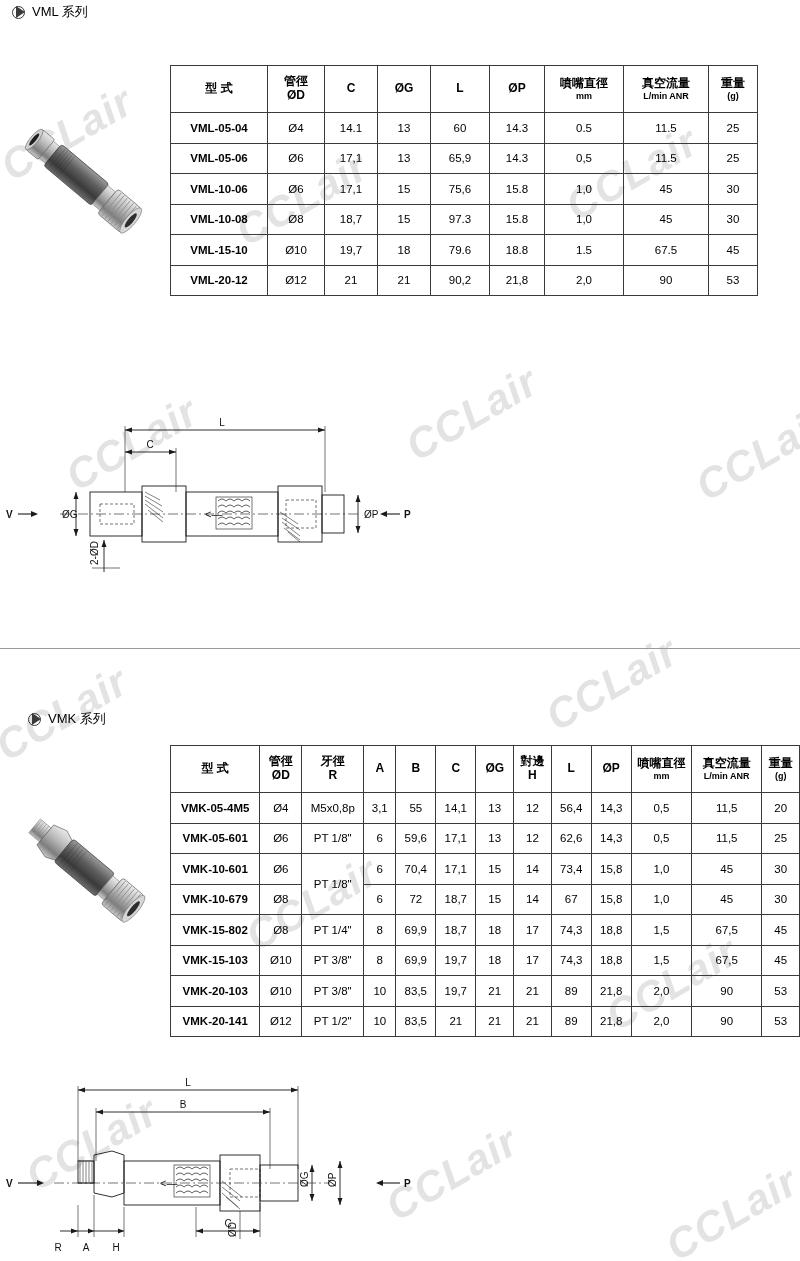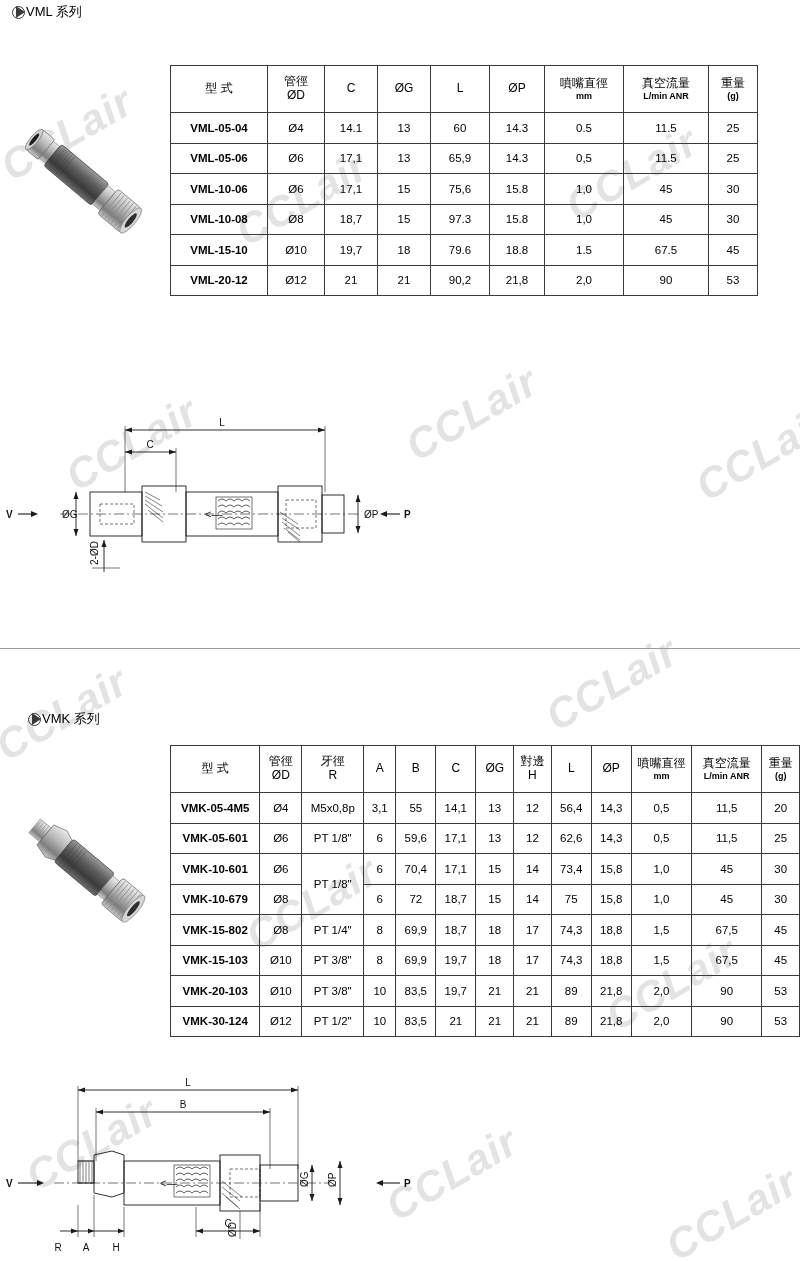--- a/index.html
+++ b/index.html
@@ -20,21 +20,21 @@
     letter-spacing:1px;
     transform:rotate(-30deg);
     white-space:nowrap;
     pointer-events:none;
     z-index:5;
     font-style:italic;
   }
   
   .sec-head{
     position:absolute;
-    display:flex;align-items:center;gap:1px;
+    display:flex;align-items:center;gap:7px;
     font-size:13px;
     z-index:20;
   }
   .bullet{
     width:0;height:0;
     border-left:9px solid #3a3a3a;
     border-top:6px solid transparent;
     border-bottom:6px solid transparent;
     display:inline-block;
     position:relative;
@@ -59,21 +59,21 @@
     border:1px solid #3a3a3a;
     text-align:center;
     vertical-align:middle;
     font-size:11.5px;
     padding:0;
     background:transparent;
   }
   table.spec th{font-weight:bold;font-size:12px;}
   table.spec td.model{font-weight:bold;font-size:11.5px;}
   .sub{display:block;font-size:9px;font-weight:bold;line-height:1.15;}
-  .hdmain{display:block;font-size:12px;font-weight:normal;line-height:1.15;}
+  .hdmain{display:block;font-size:12px;font-weight:bold;line-height:1.15;}
 
   
   #tbl1{left:170px;top:65px;}
   #tbl1 th{height:46px;}
   #tbl1 td{height:29.5px;}
 
   
   #tbl2{left:170px;top:745px;}
   #tbl2 th{height:46px;}
   #tbl2 td{height:29.5px;}
@@ -511,21 +511,21 @@
     </tr>
 
     <tr>
       <td class="model">VMK-10-679</td>
       <td>Ø8</td>
       <td>6</td>
       <td>72</td>
       <td>18,7</td>
       <td>15</td>
       <td>14</td>
-      <td>75</td>
+      <td>67</td>
       <td>15,8</td>
       <td>1,0</td>
       <td>45</td>
       <td>30</td>
     </tr>
 
     <tr>
       <td class="model">VMK-15-802</td>
       <td>Ø8</td>
       <td>PT 1/4"</td>
@@ -567,21 +567,21 @@
       <td>21</td>
       <td>21</td>
       <td>89</td>
       <td>21,8</td>
       <td>2,0</td>
       <td>90</td>
       <td>53</td>
     </tr>
 
     <tr>
-      <td class="model">VMK-30-124</td>
+      <td class="model">VMK-20-141</td>
       <td>Ø12</td>
       <td>PT 1/2"</td>
       <td>10</td>
       <td>83,5</td>
       <td>21</td>
       <td>21</td>
       <td>21</td>
       <td>89</td>
       <td>21,8</td>
       <td>2,0</td>

